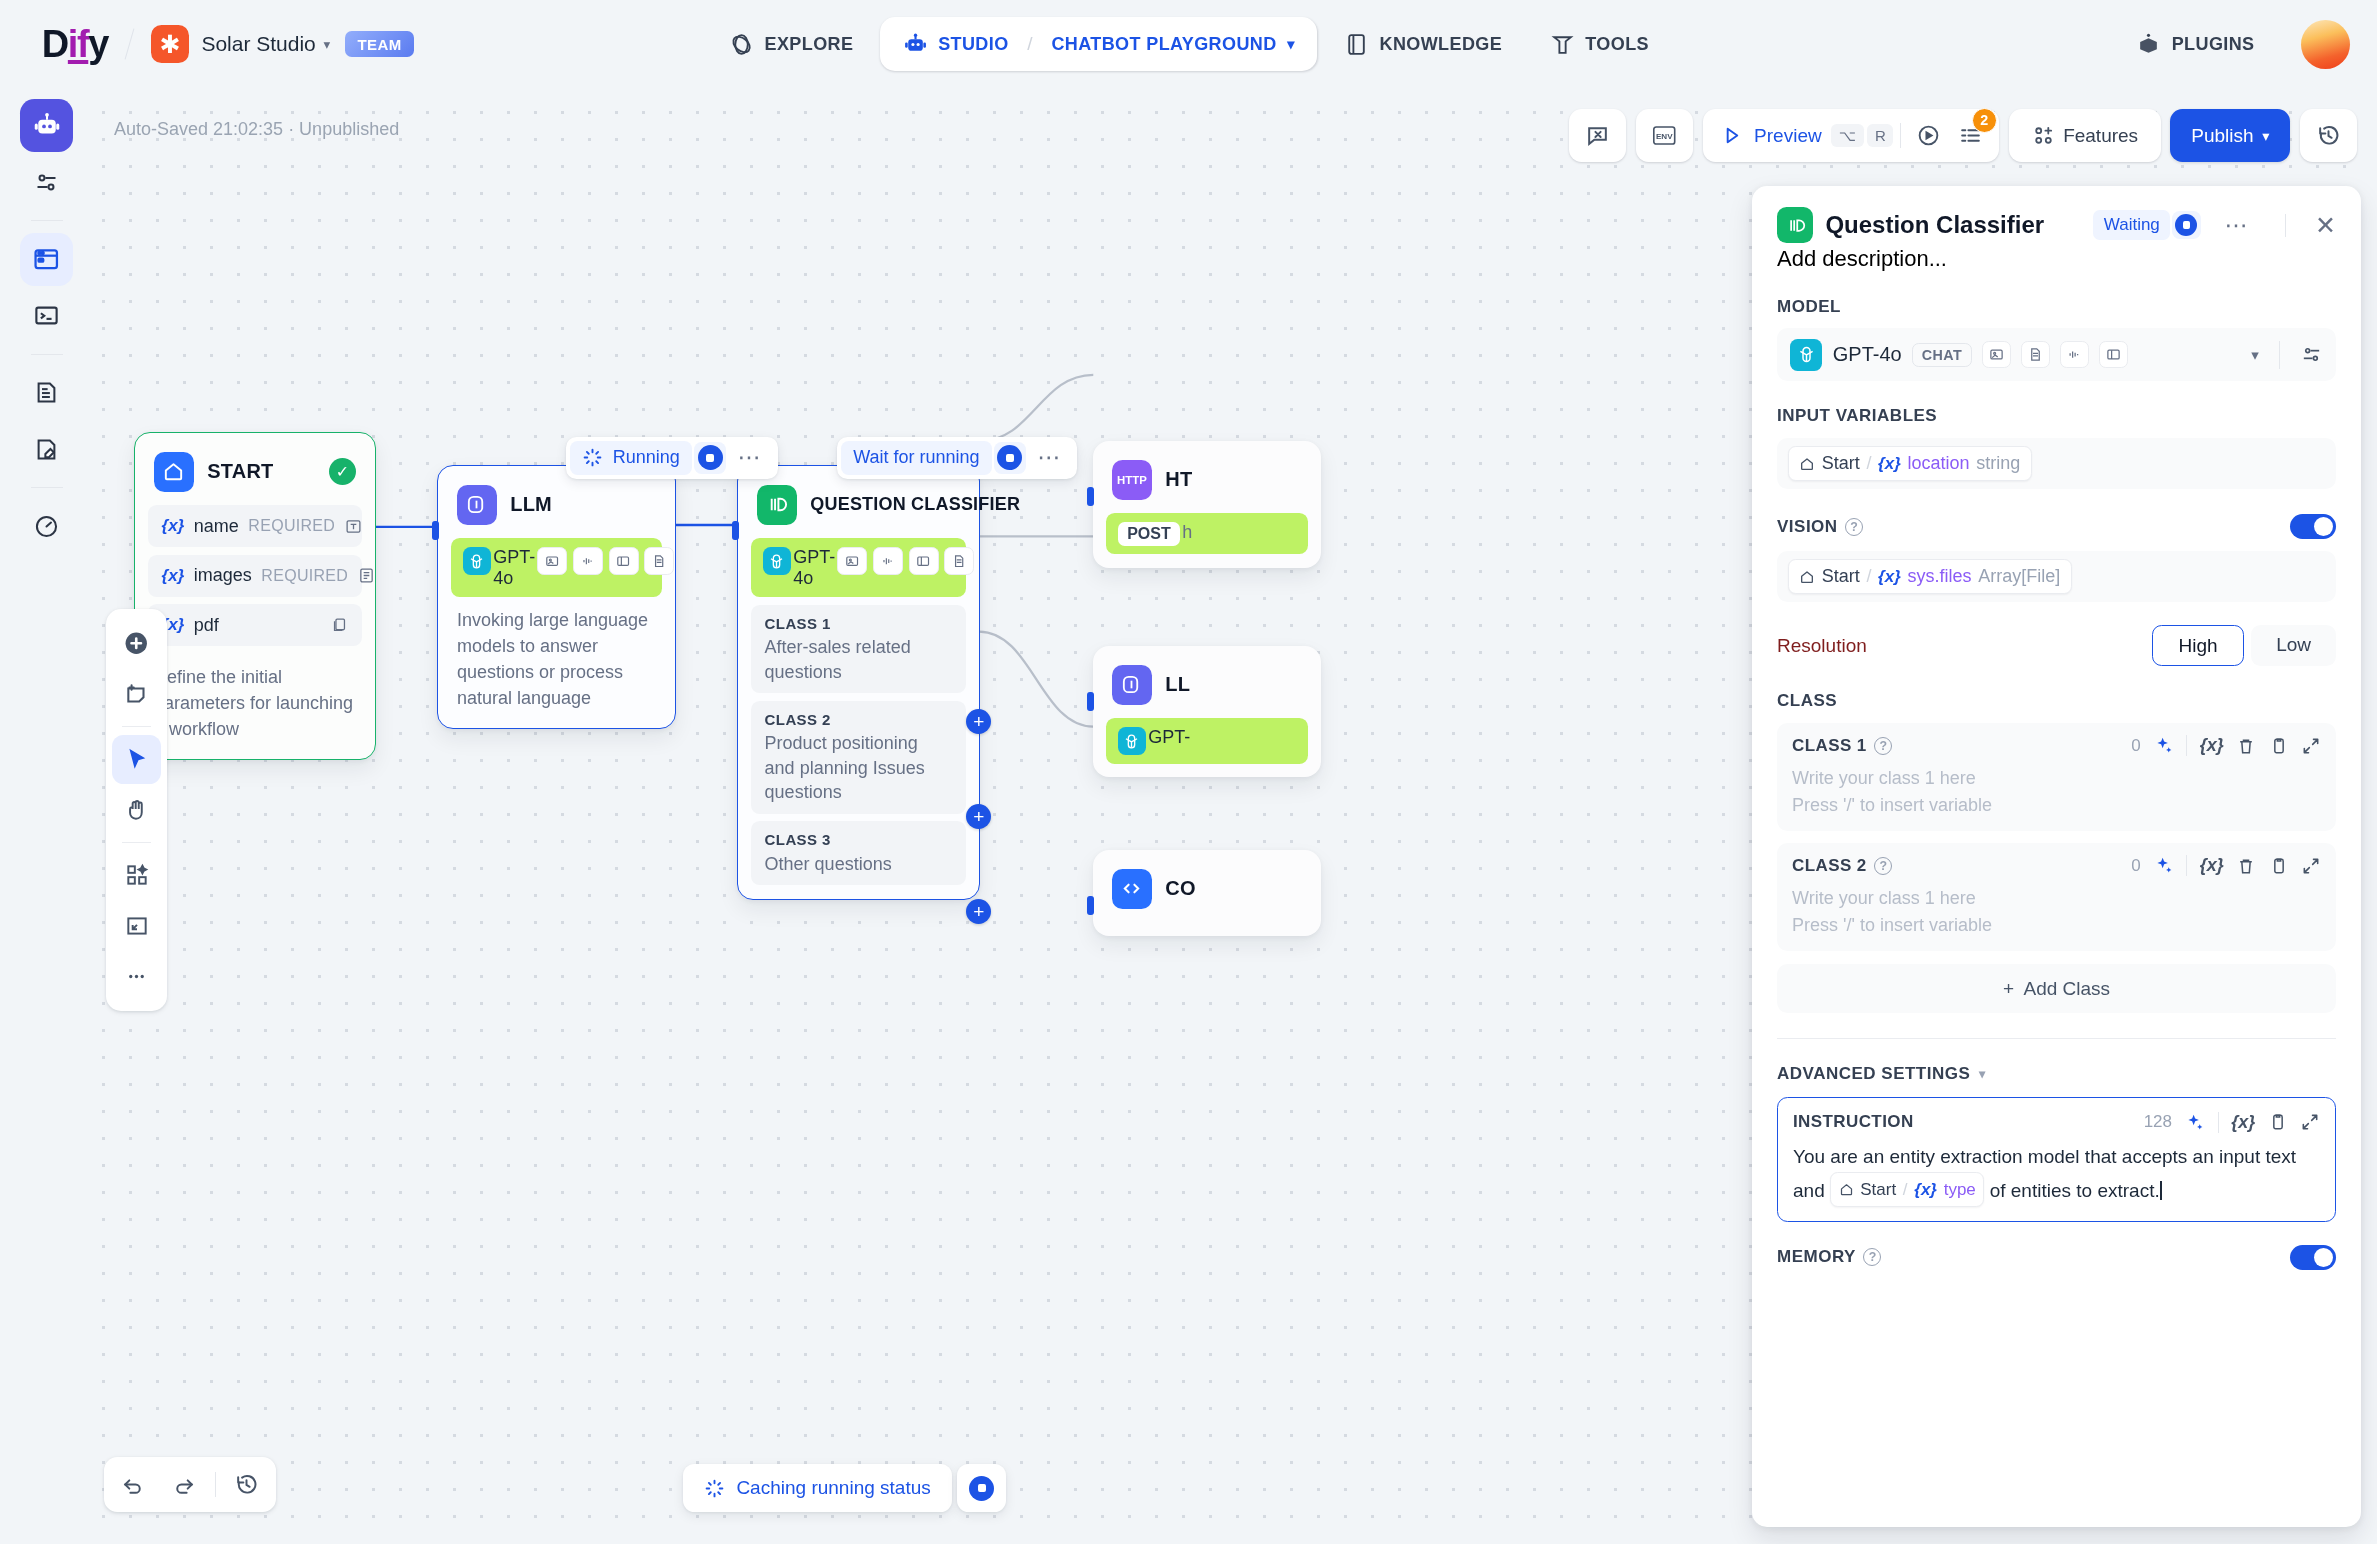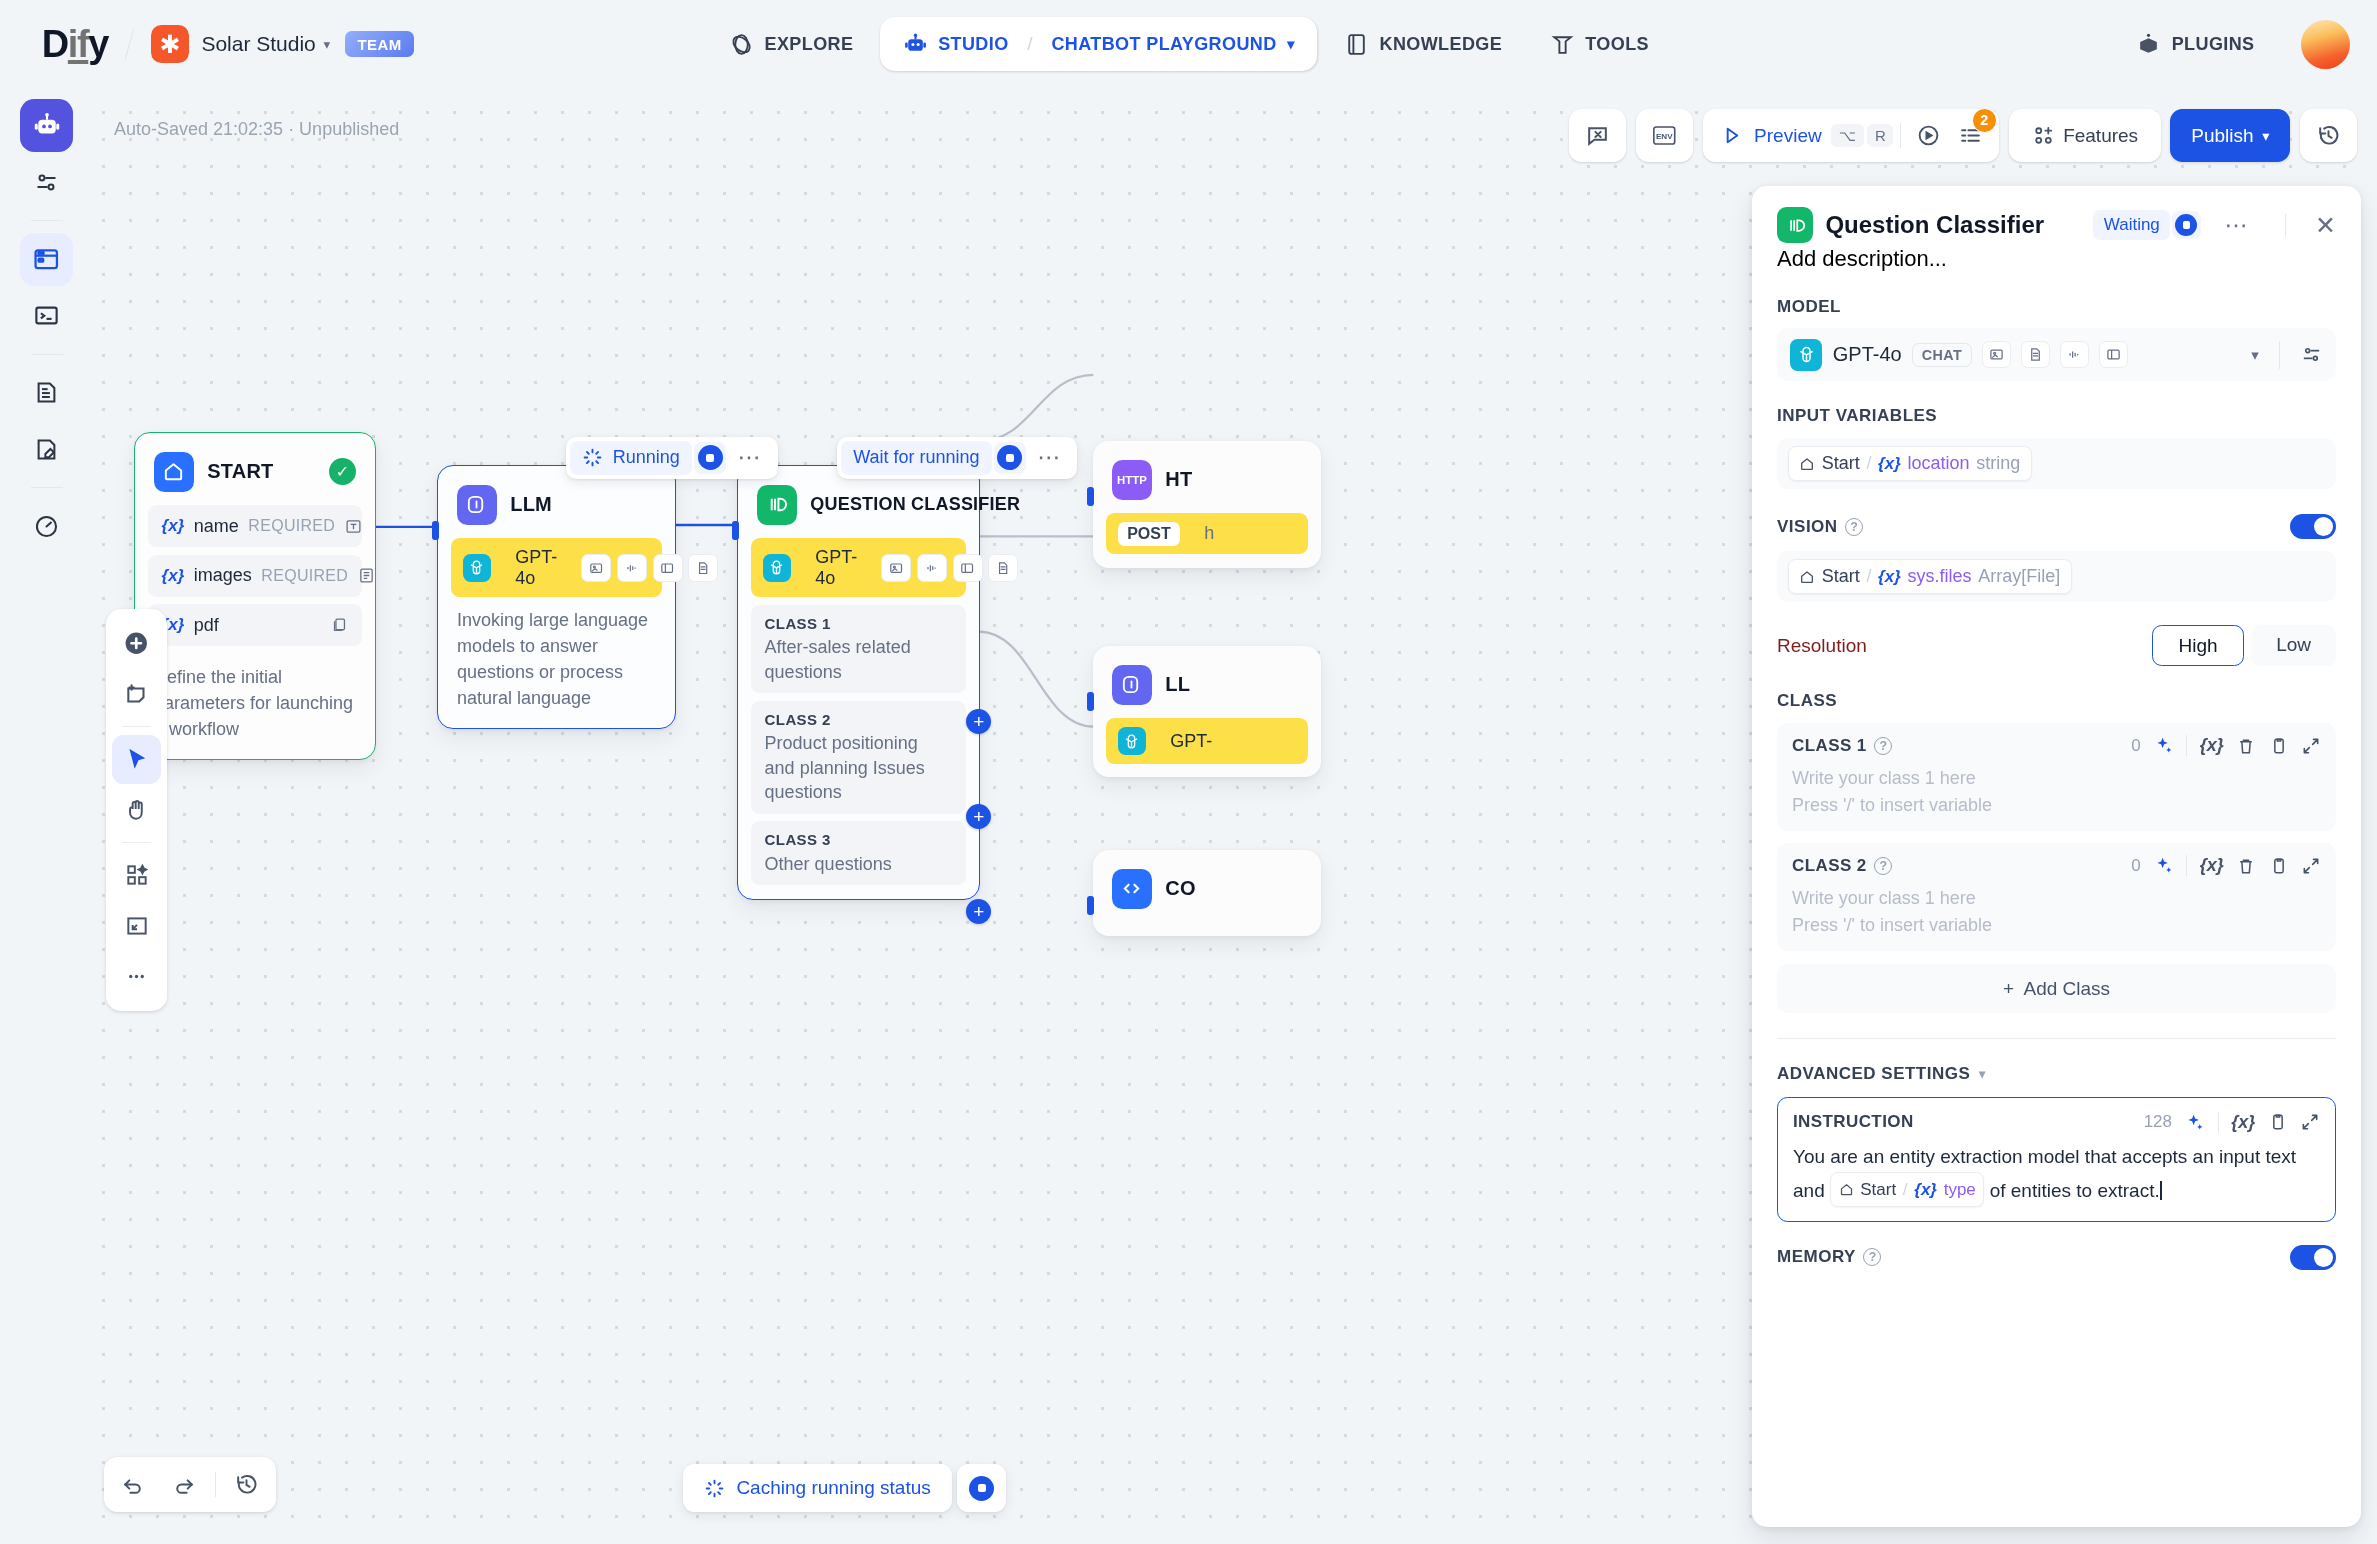--- a/index.html
+++ b/index.html
@@ -15,21 +15,21 @@
   
   .header {
     position: absolute; top: 0; left: 0; width: 2378px; height: 88px;
     background: #f2f5f8;
     display: flex; align-items: center;
     padding: 0 28.5px;
     z-index: 60;
   }
   .brand { display: flex; align-items: center; gap: 0; margin-left: 13.3px; }
   .logo { font-size: 38px; font-weight: 700; letter-spacing: -1.4px; color: #101828; }
-  .logo .i { color: #737373; text-decoration: underline; text-decoration-thickness: 3.8px; text-underline-offset: 2.9px; margin-top: 35px; }
+  .logo .i { color: #a21caf; text-decoration: underline; text-decoration-thickness: 3.8px; text-underline-offset: 2.9px; margin-top: 35px; }
   .hdr-divider { width: 1px; height: 32px; background: #dfe3ea; margin: 0 21px; transform: rotate(16deg); }
   .ws-avatar {
     width: 38px; height: 38px; border-radius: 10.5px; background: #f5562a;
     display: flex; align-items: center; justify-content: center;
     color: #fff; font-size: 25px; line-height: 1; font-weight: 400;
   }
   .ws-name { font-size: 21px; color: #1d2939; margin-left: 12.4px; font-weight: 400; }
   .chev { margin-left: 7.6px; font-size: 13.3px; color: #667085; }
   .team-badge {
     margin-left: 15px; padding: 4.8px 12.4px; border-radius: 6.7px;
@@ -159,22 +159,22 @@
   .node-check { margin-left: auto; width: 27px; height: 27px; border-radius: 50%; background: #17b26a; color: #fff; display: flex; align-items: center; justify-content: center; font-size: 16px; }
   .var-row {
     display: flex; align-items: center; gap: 9.5px;
     background: #f2f4f7; border-radius: 8.6px; padding: 10.5px 13.3px; margin-bottom: 7.6px;
     font-size: 18px; color: #1d2939;
   }
   .vx { color: #1c53e5; font-style: italic; font-weight: 600; font-size: 17px; }
   .req { margin-left: auto; font-size: 16px; color: #98a2b3; letter-spacing: 0.3px; }
   .node-desc { font-size: 18px; line-height: 1.45; color: #667085; padding: 9.5px 5.7px 3.8px; }
   .model-row {
-    display: flex; align-items: center; gap: 24px;
-    background: #fde047; border-radius: 8.6px; padding: 8.6px 11.4px;
+    display: flex; gap: 2px;
+    background: #bef264; border-radius: 8.6px; padding: 8.6px 11.4px;
     font-size: 18px; color: #1d2939;
   }
   .oai { width: 28.5px; height: 28.5px; border-radius: 7.6px; background: #0fb5d6; display:flex;align-items:center;justify-content:center; flex:0 0 auto;}
   .mini-icons { margin-left: auto; display: flex; gap: 5.7px; }
   .mini-ico {
     width: 30px; height: 28.5px; border-radius: 6.7px; background: #fff;
     border: 1px solid #eaecf0; display: flex; align-items: center; justify-content: center;
     color: #667085;
   }
   .class-row { background: #f2f4f7; border-radius: 8.6px; padding: 9.5px 13.3px; margin-top: 7.6px; }

